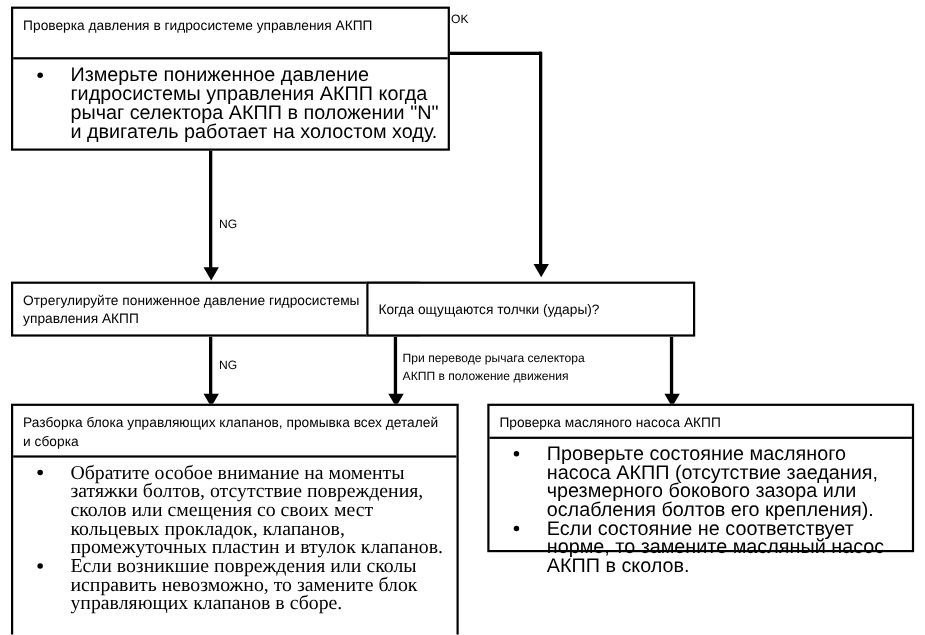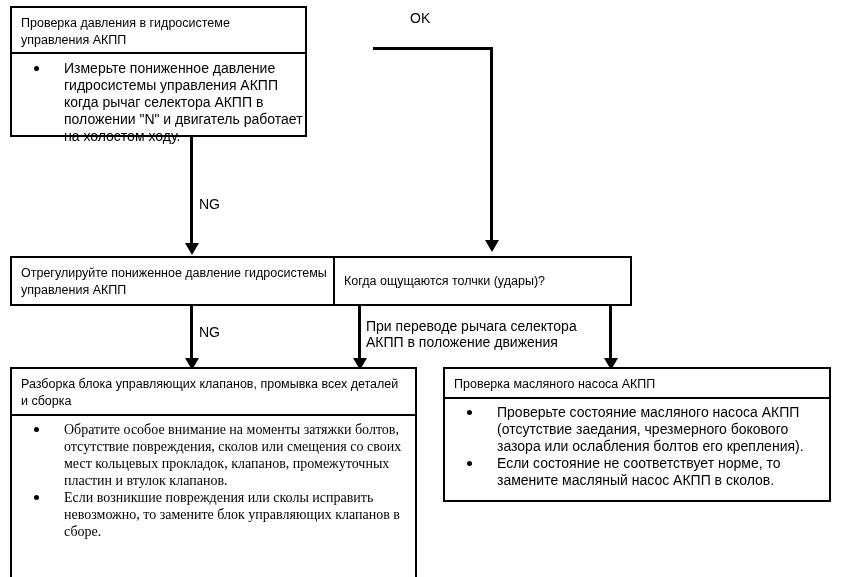--- a/index.html
+++ b/index.html
@@ -35,21 +35,21 @@
     right: 0;
     height: 0;
     border-top: 2px solid #000000;
   }
   .bullets {
     position: absolute;
     box-sizing: border-box;
     margin: 0;
     padding: 0;
     list-style: none;
-    font-size: 14px;
+    font-size: 18px;
     line-height: 17px;
   }
   .bullets li {
     position: relative;
     padding-left: 52px;
     margin: 0 0 0 0;
   }
   .bullets li .dot {
     position: absolute;
     left: 22px;
@@ -72,21 +72,21 @@
   .arrowhead {
     position: absolute;
     width: 0;
     height: 0;
     border-left: 7px solid transparent;
     border-right: 7px solid transparent;
     border-top: 12px solid #000000;
   }
   .edge-label {
     position: absolute;
-    font-size: 14px;
+    font-size: 11px;
     line-height: 16px;
     white-space: pre;
   }
 </style>
 </head>
 <body>
 
 <div id="canvas">
 
   <div class="hline" style="left:373px; top:47px; width:119px;"></div>
@@ -103,21 +103,21 @@
   <div class="edge-label" style="left:199px; top:324px;">NG</div>
 
   <div class="vline" style="left:358px; top:306px; height:58px;"></div>
   <div class="arrowhead" style="left:353px; top:358px;"></div>
   <div class="edge-label" style="left:366px; top:318px;">При переводе рычага селектора
 АКПП в положение движения</div>
 
   <div class="vline" style="left:609px; top:306px; height:58px;"></div>
   <div class="arrowhead" style="left:604px; top:358px;"></div>
 
-  <div class="box" style="left:10px; top:6px; width:297px; height:131px;">
+  <div class="box" style="left:10px; top:6px; width:399px; height:131px;">
     <div class="box-head" style="left:0; top:0; width:100%; height:46px;">Проверка давления в гидросистеме управления АКПП</div>
     <div class="divider" style="top:44px;"></div>
     <ul class="bullets" style="left:0; top:52px; width:100%;">
       <li>
         <span class="dot"></span>
         <span>Измерьте пониженное давление гидросистемы управления АКПП когда рычаг селектора АКПП в положении "N" и двигатель работает на холостом ходу.</span>
       </li>
     </ul>
   </div>
 

